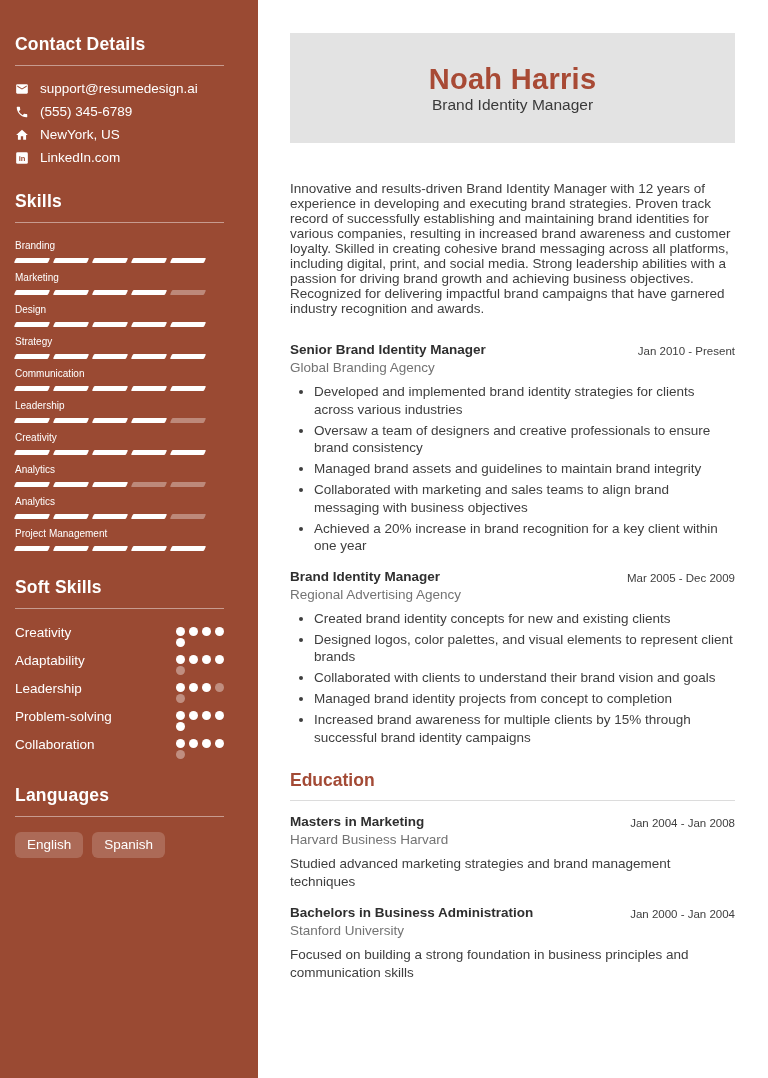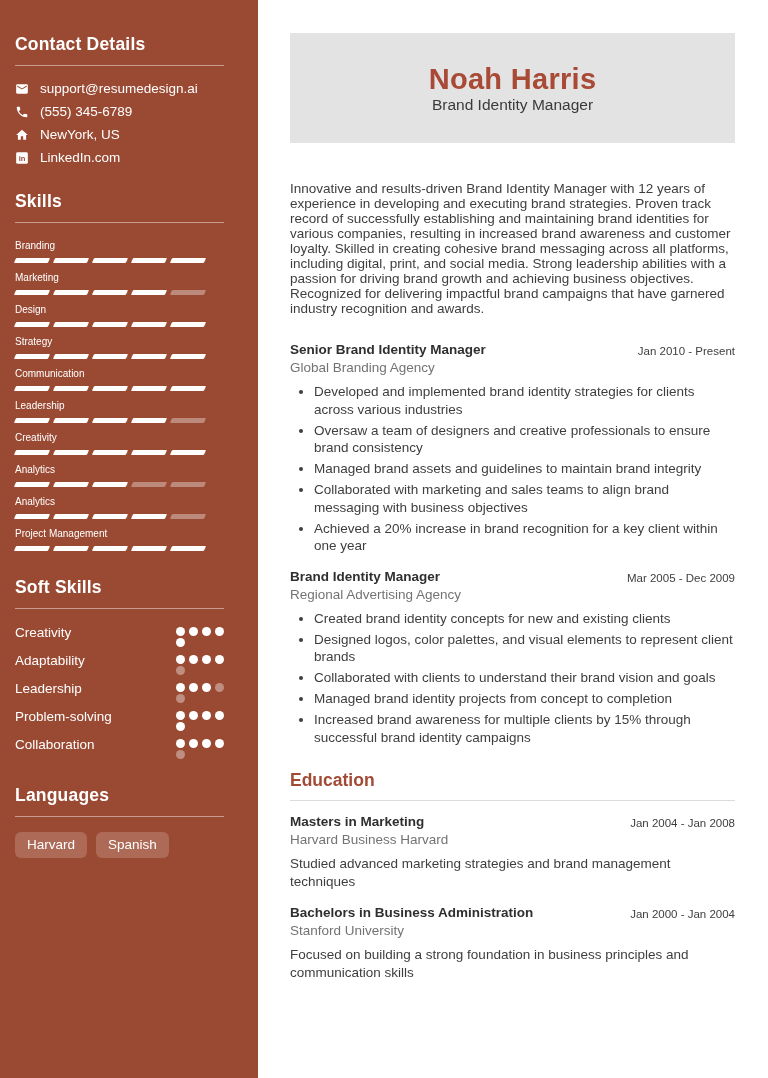--- a/index.html
+++ b/index.html
@@ -374,21 +374,21 @@
               <span class="dot"></span>
               <span class="dot faded"></span>
             </span>
   </li>
 </ul>
     </section>
 
     <section class="side-section">
       <div class="side-title">Languages</div>
       <ul class="chip-list">
-  <li class="chip">Harvard</li>
+  <li class="chip">English</li>
 
   <li class="chip">Spanish</li>
 </ul>
     </section>
 
   </aside>
 
   <main class="main">
 
     <header class="name-banner">

